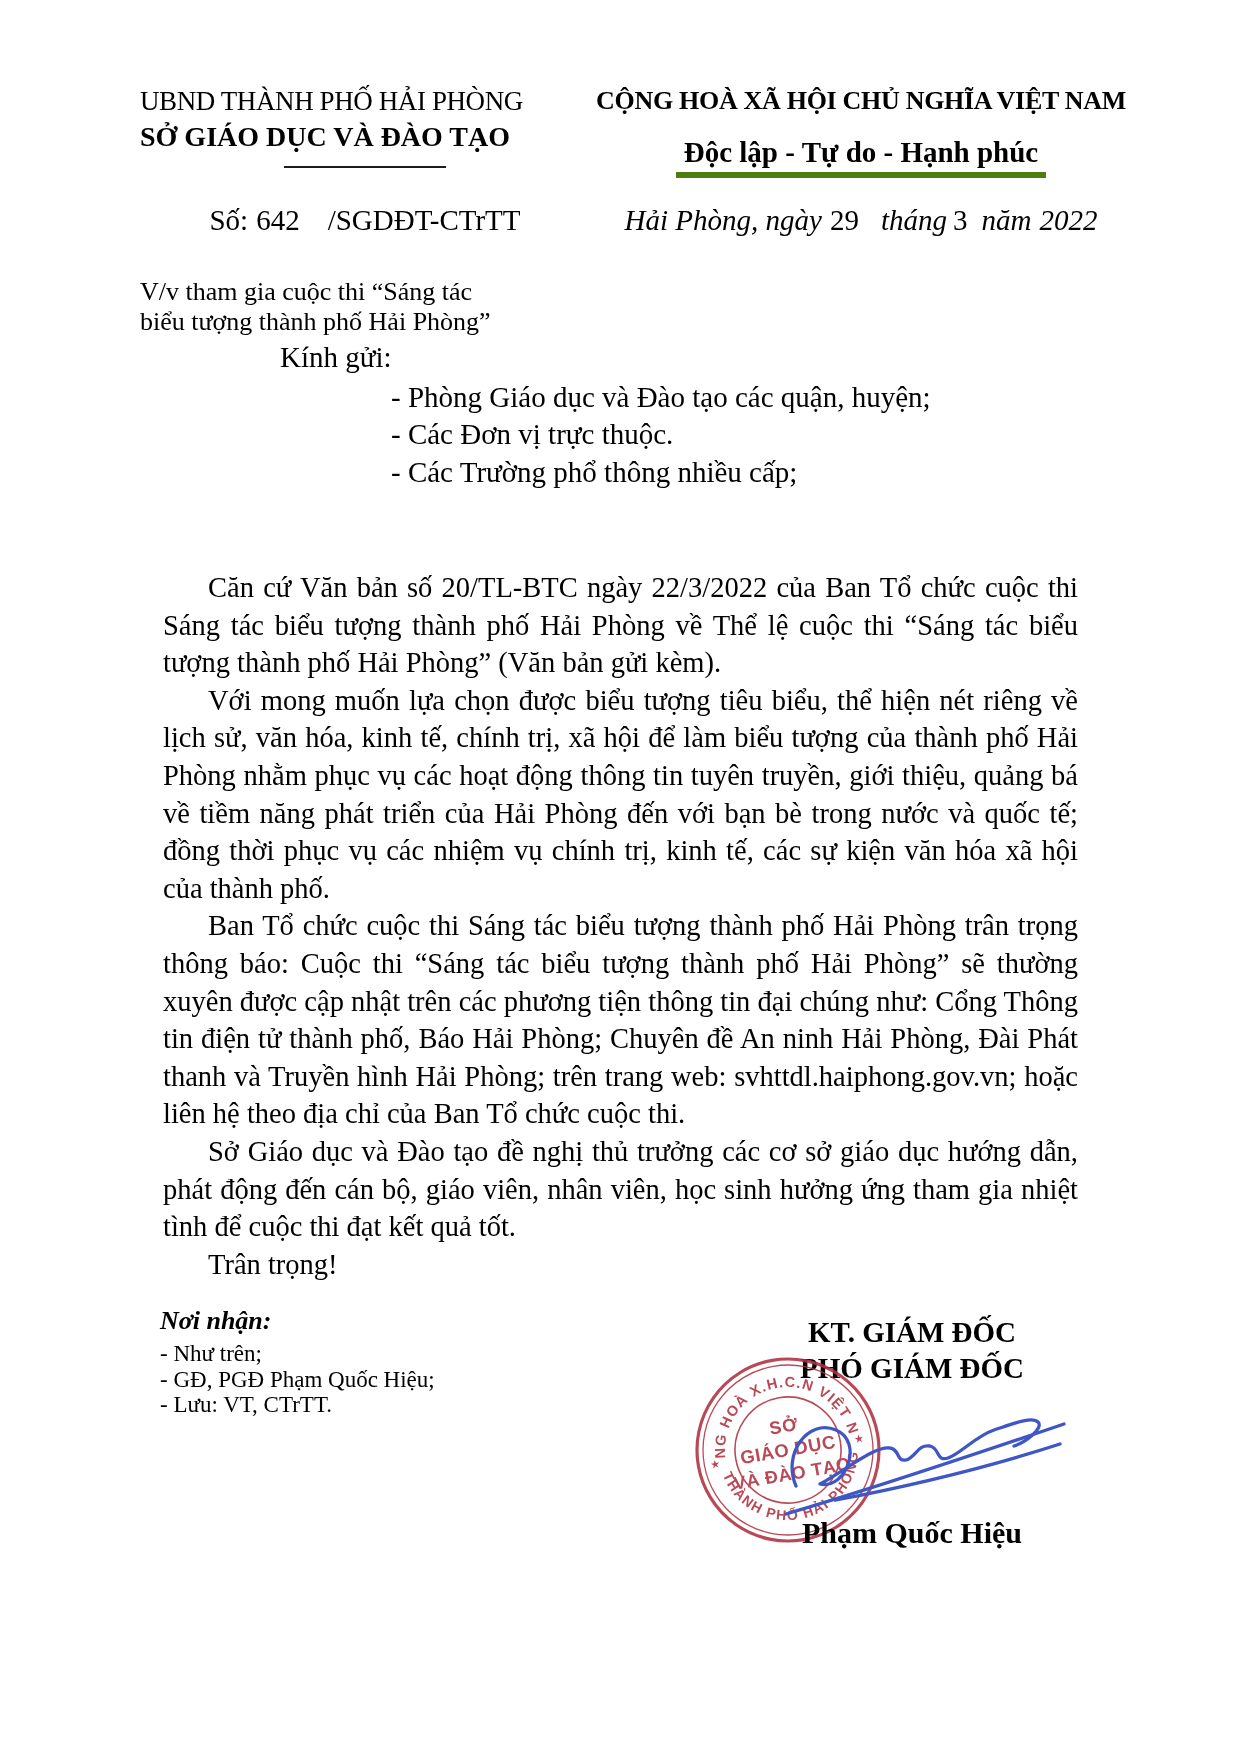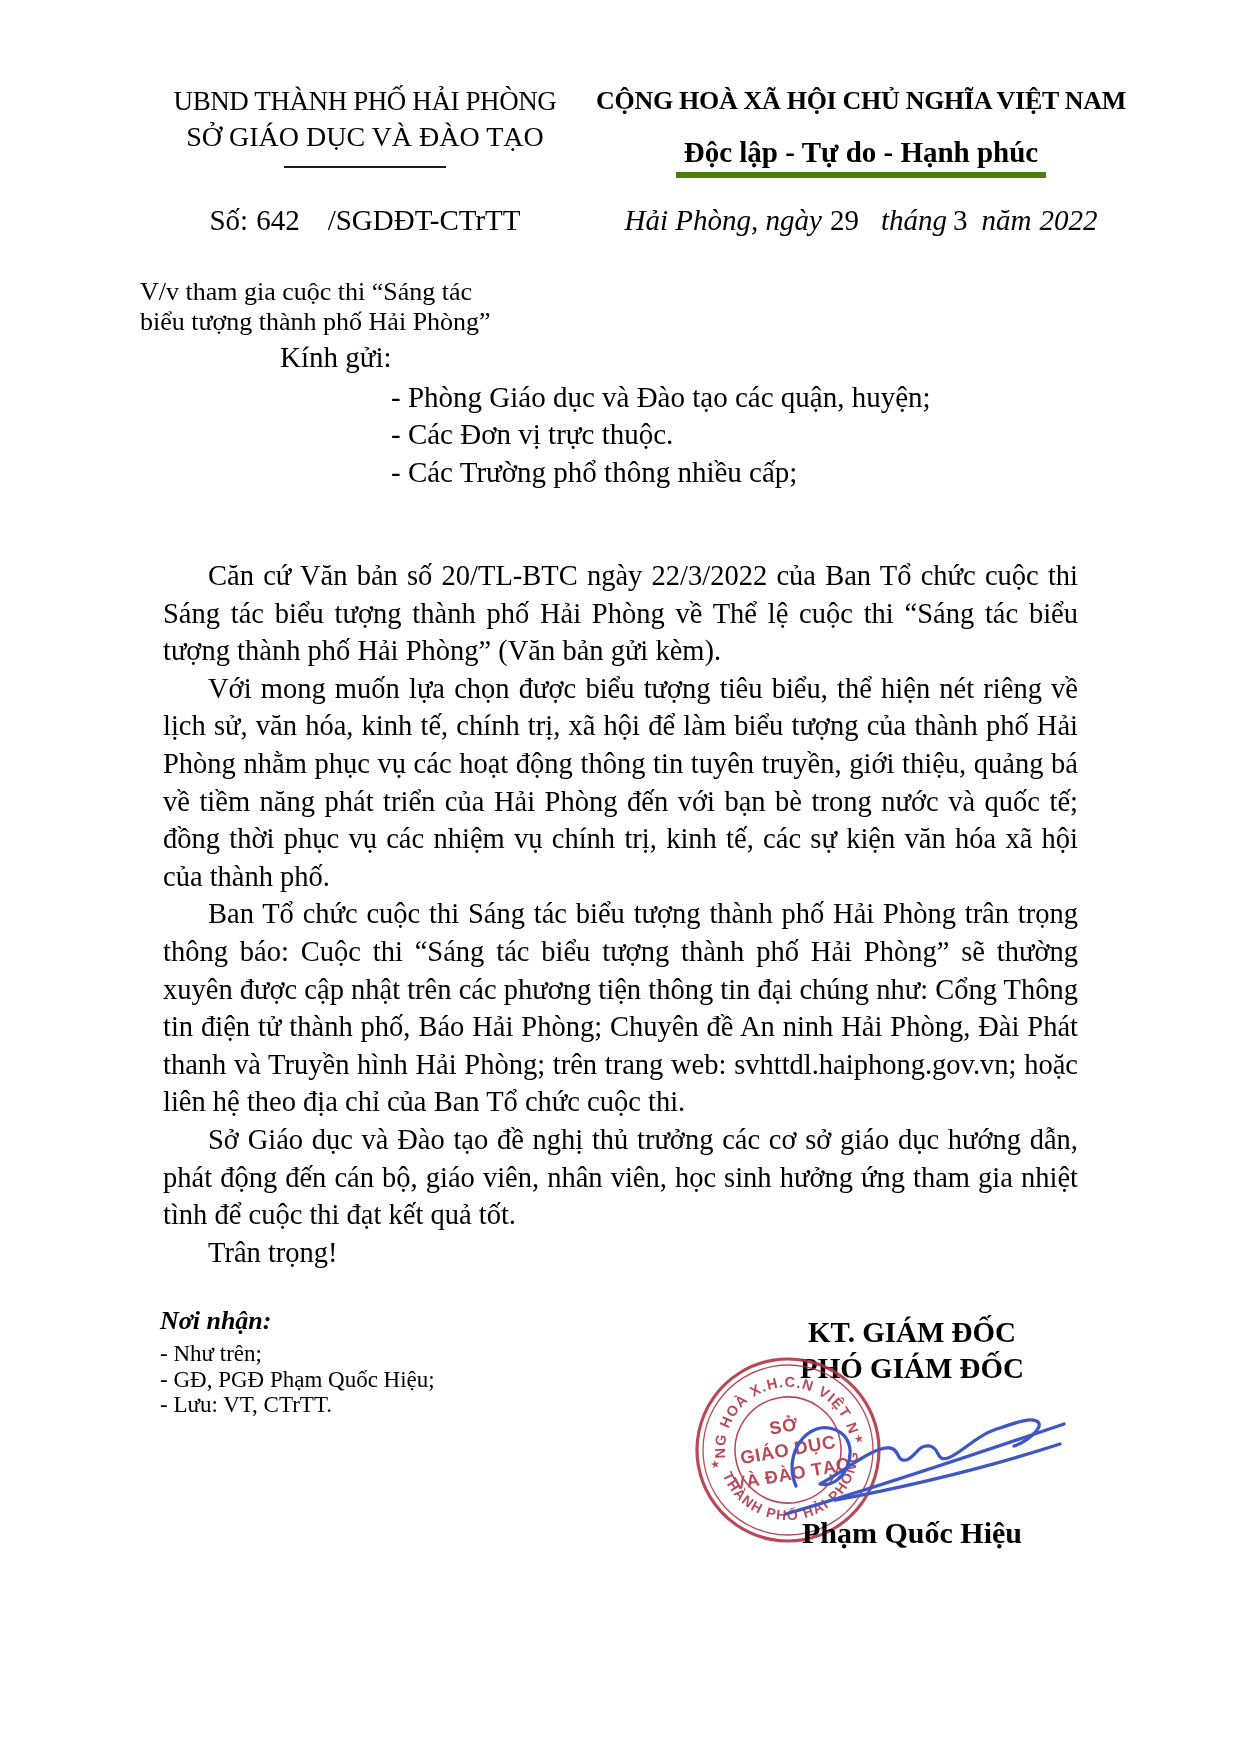--- a/index.html
+++ b/index.html
@@ -2,41 +2,41 @@
 <html><head>
 <meta charset="utf-8">
 <style>
   html, body { margin:0; padding:0; background:#ffffff; }
   .page {
     position:relative; width:1240px; height:1754px; background:#ffffff;
     font-family:"Liberation Serif","DejaVu Serif",serif; color:#000;
     overflow:hidden;
   }
   
-  .agency { position:absolute; left:140px; top:86px; width:450px; text-align:center; }
+  .agency { position:absolute; left:140px; top:86px; width:450px; text-align:left; }
   .agency-line1 { font-size:27px; letter-spacing:-0.4px; white-space:nowrap; }
-  .agency-line2 { font-size:28px; font-weight:normal; margin-top:4px; white-space:nowrap; }
+  .agency-line2 { font-size:28px; font-weight:bold; margin-top:4px; white-space:nowrap; }
   .agency-rule { width:162px; border-top:2px solid #1c1c1c; margin:13px auto 0 auto; }
   .national { position:absolute; left:575px; top:86px; width:572px; text-align:center; }
   .national-line1 { font-size:26px; font-weight:bold; letter-spacing:-0.3px; white-space:nowrap; }
   .national-line2 { display:inline-block; font-size:29px; font-weight:bold; border-bottom:6px solid #4d7c0f; padding:1px 8px 3px 8px; margin-top:1px; white-space:nowrap; }
   .doc-number { position:absolute; left:140px; top:204px; width:450px; text-align:center; font-size:29px; white-space:nowrap; }
   .doc-number .num { margin-left:8px;margin-top:24px; }
   .doc-number .suffix { margin-left:28px; }
   .subject { position:absolute; left:140px; top:241px; width:450px; text-align:left; font-size:26px; line-height:30px;margin-top:36px; }
   .date-line { position:absolute; left:575px; top:204px; width:572px; text-align:center; font-style:italic; font-size:29px; white-space:nowrap; }
   .date-line .num { font-style:normal; }
   .date-line .day { margin:0 22px 0 8px; }
   .date-line .month { margin:0 14px 0 6px; }
   .date-line .year { margin-left:8px; }
   
   .salutation { position:absolute; left:280px; top:341px; font-size:29px; }
   .recipients { position:absolute; left:391px; top:379px; font-size:29px; line-height:37.3px; }
   
-  .body-text { position:absolute; left:163px; top:557px; width:915px; font-size:28.5px; line-height:37.6px; text-align:justify; }
+  .body-text { position:absolute; left:163px; top:569px; width:915px; font-size:28.5px; line-height:37.6px; text-align:justify; }
   .body-text p { margin:0; text-indent:45px; }
   .closing { margin:0; text-indent:45px; text-align:left; }
   
   .footer-left { position:absolute; left:160px; top:1306px; z-index:1; }
   .footer-label { font-size:26px; font-weight:bold; font-style:italic; }
   .footer-items { font-size:23px; line-height:25.5px; margin-top:5px; }
   .sign-titles { position:absolute; left:712px; top:1314px; width:400px; text-align:center; font-weight:bold; font-size:29px; line-height:36px; z-index:1; white-space:nowrap; }
   .sign-name { position:absolute; left:712px; top:1516px; width:400px; text-align:center; font-weight:bold; font-size:30px; z-index:5; }
   .stamp-wrap { position:absolute; left:692px; top:1354px; width:192px; height:192px; z-index:3; opacity:0.88; transform:rotate(-10deg); }
   .sig-wrap { position:absolute; left:780px; top:1400px; width:292px; height:120px; z-index:4; }

